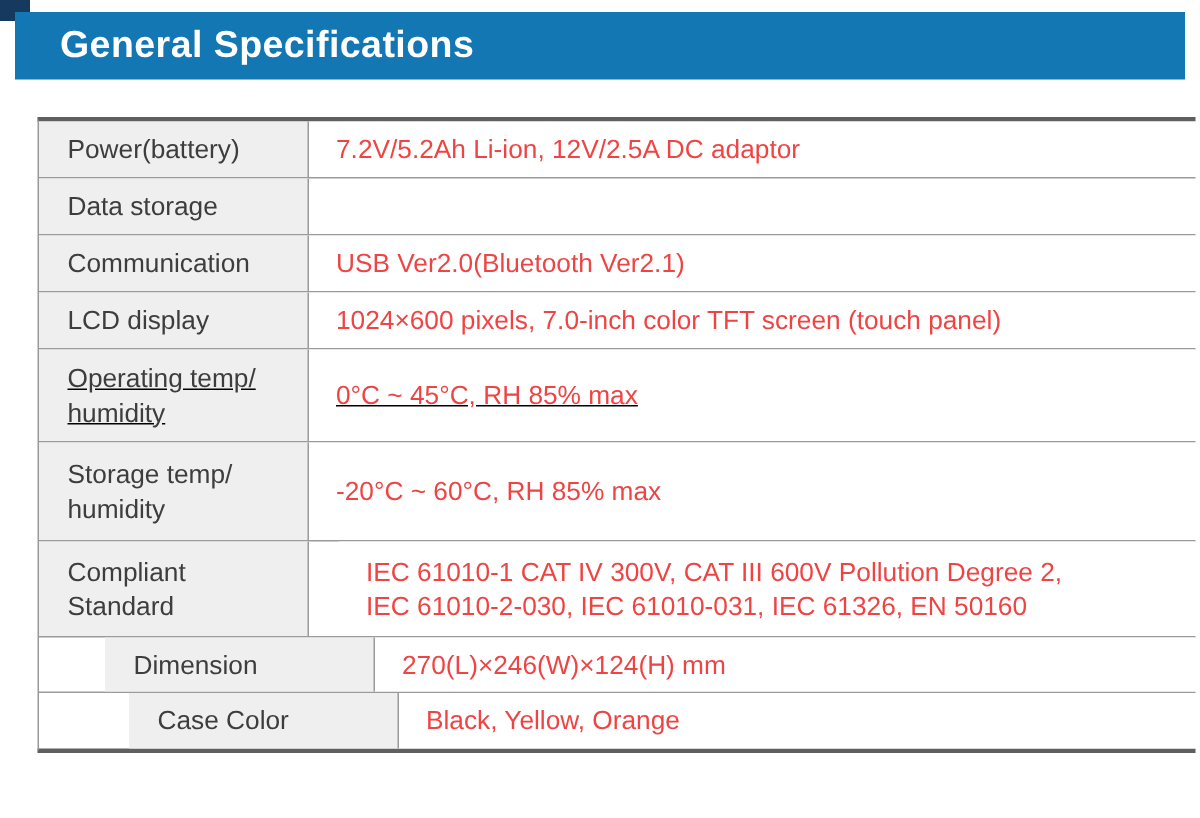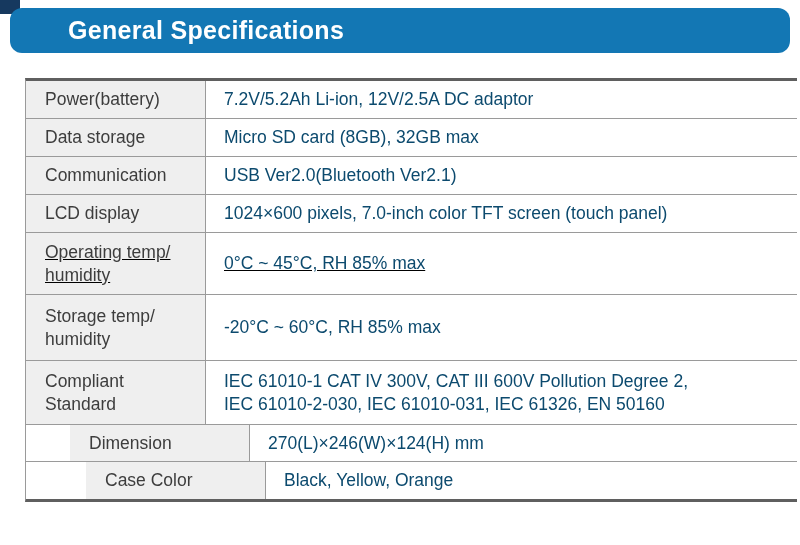--- a/index.html
+++ b/index.html
@@ -29,22 +29,21 @@
   .header-bar {
     position: absolute;
     left: 10px;
     top: 8px;
     width: 780px;
     height: 45px;
     background: #1377b4;
     display: flex;
     align-items: center;
     box-sizing: border-box;
-    padding-left: 58px;
-    border-radius: 12px;
+    padding-left: 30px;
   }
   .header-title {
     color: #ffffff;
     font-size: 25px;
     font-weight: bold;
     letter-spacing: 0.3px;
   }
   .spec-table {
     position: absolute;
     left: 25px;
@@ -60,21 +59,21 @@
     border-bottom: 1px solid #9a9a9a;
     box-sizing: border-box;
   }
   .spec-row:last-child {
     border-bottom: none;
     margin-left: 16px;
   }
   .h38 { min-height: 38px; }
   .h37 { min-height: 37px; padding-left: 44px; }
   .h62 { min-height: 62px; text-decoration: underline; }
-  .h64 { min-height: 64px; }
+  .h64 { min-height: 64px; gap: 20px; }
   .h66 { min-height: 66px; }
   .cell-label {
     width: 180px;
     box-sizing: border-box;
     background: #efefef;
     border-right: 1px solid #9a9a9a;
     display: flex;
     align-items: center;
     padding: 6px 8px 6px 19px;
     font-size: 17.5px;
@@ -83,21 +82,21 @@
     white-space: pre-line;
   }
   .cell-value {
     flex: 1;
     box-sizing: border-box;
     background: #ffffff;
     display: flex;
     align-items: center;
     padding: 6px 10px 6px 18px;
     font-size: 17.5px;
-    color: #0c4a6e;
+    color: #ef4444;
     line-height: 23px;
     white-space: pre-line;
   }
 </style>
 </head>
 <body>
 
 <div class="page">
 
   <div class="corner-accent"></div>
@@ -108,21 +107,20 @@
 
   <div class="spec-table">
 
     <div class="spec-row h38">
       <div class="cell-label">Power(battery)</div>
       <div class="cell-value">7.2V/5.2Ah Li-ion, 12V/2.5A DC adaptor</div>
     </div>
 
     <div class="spec-row h38">
       <div class="cell-label">Data storage</div>
-      <div class="cell-value">Micro SD card (8GB), 32GB max</div>
     </div>
 
     <div class="spec-row h38">
       <div class="cell-label">Communication</div>
       <div class="cell-value">USB Ver2.0(Bluetooth Ver2.1)</div>
     </div>
 
     <div class="spec-row h38">
       <div class="cell-label">LCD display</div>
       <div class="cell-value">1024×600 pixels, 7.0-inch color TFT screen (touch panel)</div>

